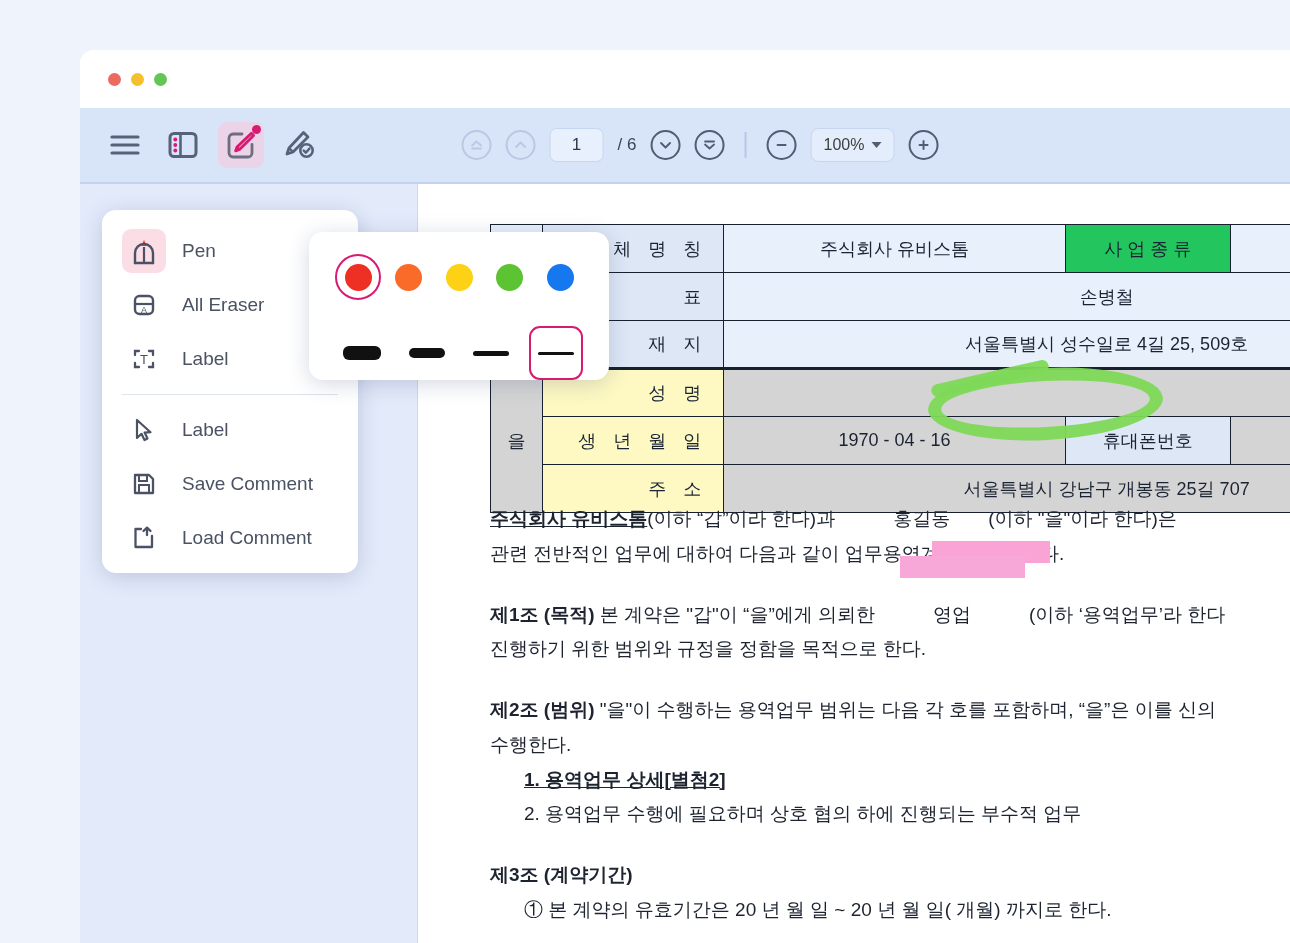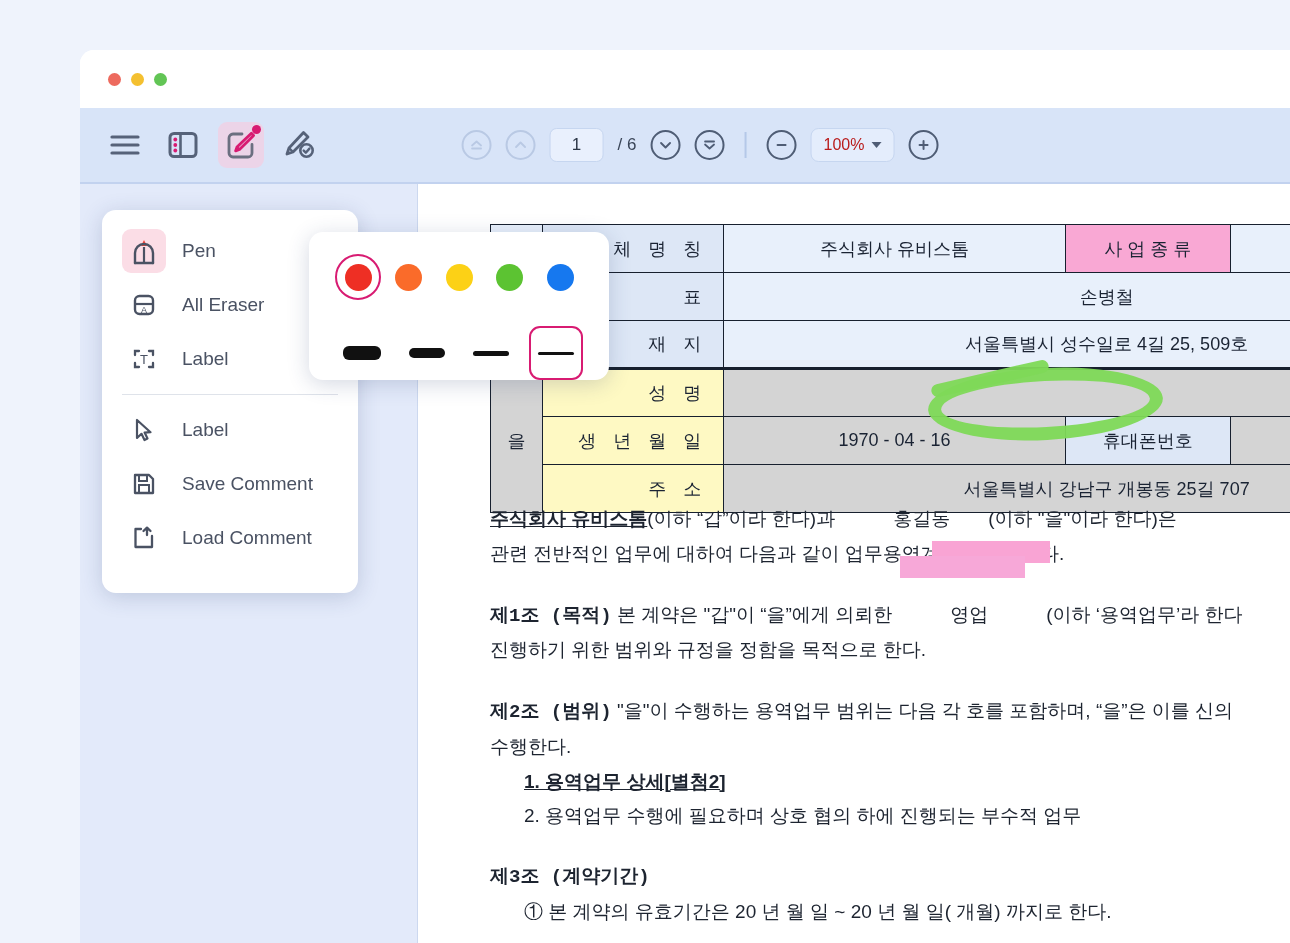--- a/index.html
+++ b/index.html
@@ -67,21 +67,21 @@
     background: #e9f0fd; border: 1px solid #c6d6f0;
     text-align: center; font-size: 17px; color: #2d3748;
     font-family: "Liberation Sans", sans-serif;
   }
   .page-total { font-size: 17px; color: #3a4558; white-space: nowrap; }
   .tb-divider { width: 2px; height: 26px; background: #b5c8e8; margin: 0 6px; }
   .zoom-select {
     min-width: 84px; height: 34px; border-radius: 8px;
     background: #e4edfc; border: 1px solid #c6d6f0;
     display: flex; align-items: center; justify-content: center; gap: 7px;
-    font-size: 16px; color: #b91c1c; cursor: pointer; padding: 0 10px;
+    font-size: 16px; color: #404040; cursor: pointer; padding: 0 10px;
   }
   .caret { width: 0; height: 0; border-left: 5px solid transparent;
            border-right: 5px solid transparent; border-top: 6px solid #4f5d75; }
 
   
   .body-area { position: relative; height: 786px; display: flex; }
   .sidebar {
     width: 338px; height: 100%;
     background: #e3eafa;
     border-right: 1px solid #ccd8ef;
@@ -104,36 +104,36 @@
     font-size: 18px; color: #1a2333;
   }
   .doc-table td {
     border: 1px solid #17202e;
     height: 48px; text-align: center; vertical-align: middle;
     background: #e8f0fb;
     padding: 0 8px;
     white-space: nowrap;
   }
   .doc-table td.lbl { background: #dde7f6; letter-spacing: 6px; text-align: right; padding-right: 16px; }
-  .doc-table td.lbl-c { background: #f9a8d4; letter-spacing: 0; text-align: center; }
+  .doc-table td.lbl-c { background: #22c55e; letter-spacing: 0; text-align: center; }
   .doc-table tr.gray td { background: #d4d4d4; }
   .doc-table tr.gray td.lbl { background: #fef9c3; }
   .doc-table tr.gray td.lbl-c { background: #dde7f6; }
   .doc-table td.side { background: #e8f0fb; width: 44px; letter-spacing: 0; }
   .thick-top td { border-top: 3px solid #17202e; }
 
   
   .doc-text {
     position: absolute; left: 72px; top: 320px;
     width: 1010px;
     font-size: 19px; line-height: 1.62; color: #1d2430;
   }
   .para { margin-bottom: 4px; white-space: nowrap; }
   .gap { height: 26px; }
-  .bold { font-weight: bold; font-family: Liberation Mono, monospace; }
+  .bold { font-weight: bold; }
   .uline { text-decoration: underline; font-weight: bold; }
   .indent { padding-left: 34px; white-space: nowrap; }
   .sp-lg { display: inline-block; width: 58px; }
   .sp-md { display: inline-block; width: 38px; }
 
   
   .ann-circle {
     position: absolute; left: 928px; top: 368px;
     width: 235px; height: 72px;
     border: 13px solid #7ed957;
@@ -158,21 +158,21 @@
     width: 125px; height: 22px; background: #f7a8d8;
     pointer-events: none;
   }
 
   
   .tool-menu {
     position: absolute; left: 102px; top: 210px;
     width: 256px; background: #ffffff;
     border-radius: 14px;
     box-shadow: 0 4px 22px rgba(40,60,110,.20);
-    padding: 14px 0 28px 0;
+    padding: 14px 0 8px 0;
     z-index: 30;
   }
   .tool-item {
     display: flex; align-items: center; gap: 16px;
     height: 54px; padding-left: 20px; cursor: pointer;
   }
   .tool-ico {
     width: 44px; height: 44px; border-radius: 9px;
     display: flex; align-items: center; justify-content: center;
     flex: 0 0 44px;

